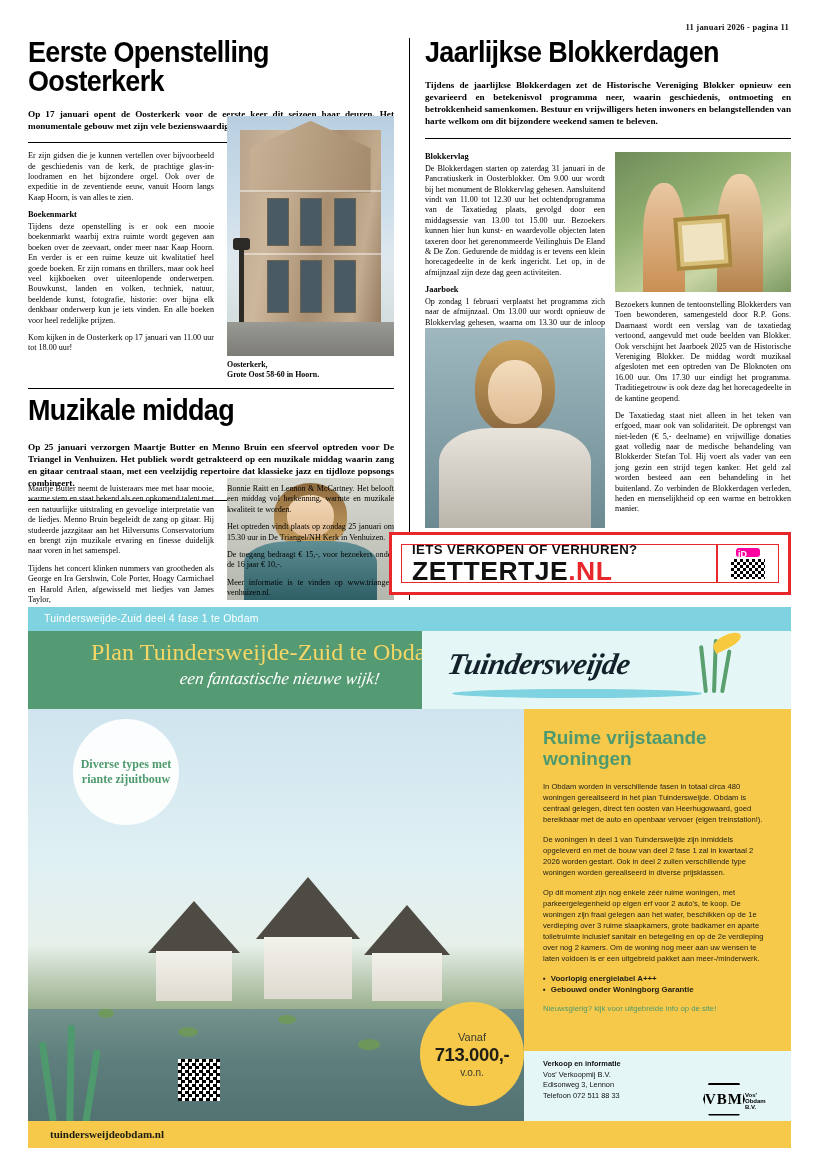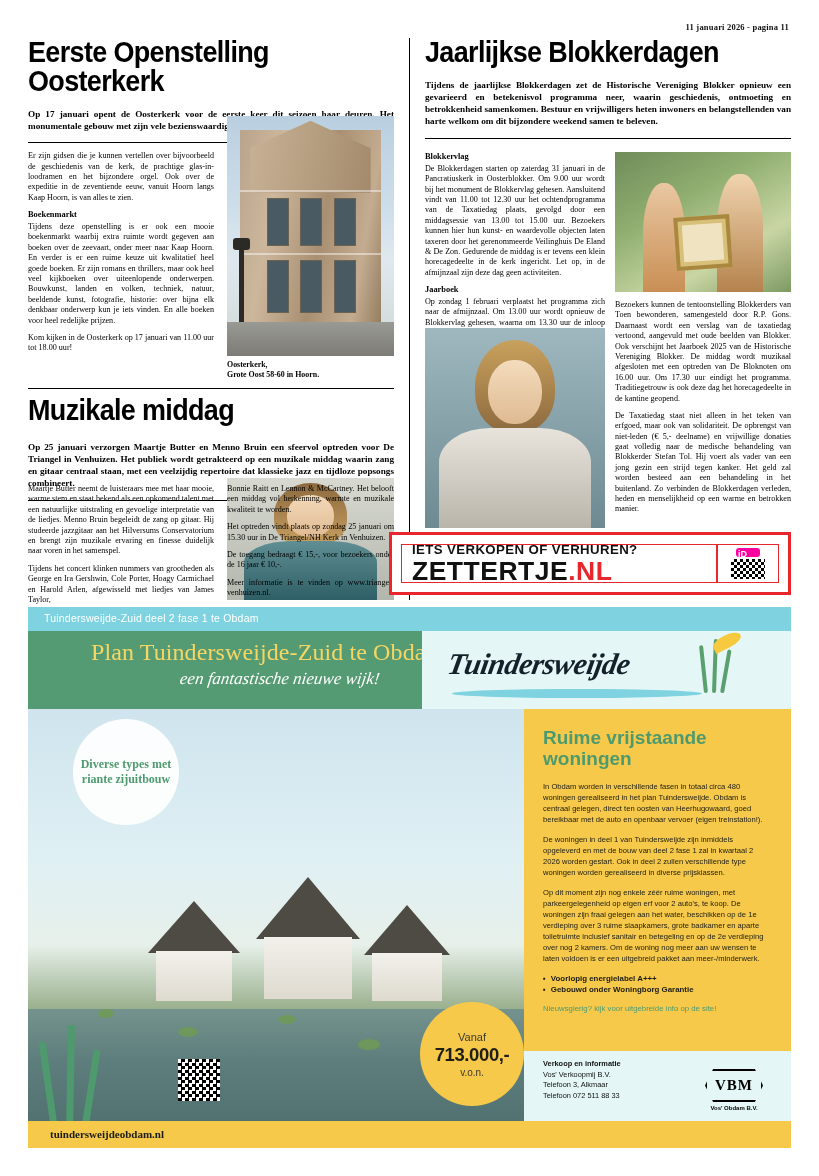--- a/index.html
+++ b/index.html
@@ -145,22 +145,22 @@
   .ad-bullets{margin:1px 0 8px 0;padding:0;list-style:none;}
   .ad-bullets li{font-family:"Liberation Sans",sans-serif;font-weight:bold;font-size:7.9px;
      line-height:1.5;color:#1c1c14;}
   .ad-bullets li::before{content:"\25AA";margin-right:5px;}
   .ad-cta{font-family:"Liberation Sans",sans-serif;font-size:7.8px;color:#4e9a6e;font-weight:normal;}
 
   .ad-sellerbox{position:absolute;left:496px;top:444px;width:267px;height:70px;background:#e4f7f6;
      padding:8px 19px;}
   .seller-text{font-family:"Liberation Sans",sans-serif;font-size:7.4px;line-height:1.42;color:#111;}
   .seller-text b{font-weight:bold;}
-  .vbm{position:absolute;right:26px;top:12px;width:62px;height:48px;
-     display:flex;flex-direction:column;align-items:center;justify-content:flex-end;}
+  .vbm{position:absolute;right:26px;top:24px;width:62px;height:48px;
+     display:flex;flex-direction:row;align-items:center;}
   .vbm-hex{width:58px;height:33px;border:2.5px solid #000;
      clip-path:polygon(14% 0,86% 0,100% 50%,86% 100%,14% 100%,0 50%);
      display:flex;align-items:center;justify-content:center;
      font-family:"Liberation Serif",serif;font-weight:bold;font-size:15px;letter-spacing:1px;}
   .vbm-cap{font-family:"Liberation Sans",sans-serif;font-weight:bold;font-size:6px;margin-top:3px;}
 
   .ad-bottomyellow{position:absolute;left:496px;top:514px;width:267px;height:27px;background:#f6c94b;}
   .ad-qr{position:absolute;left:150px;top:452px;width:42px;height:42px;
      background:repeating-conic-gradient(#000 0 25%, #fff 0 50%) 0 0/7px 7px;}
   .ad-urlbar{position:absolute;left:0;top:514px;width:496px;height:27px;background:#f6c94b;}
@@ -289,21 +289,21 @@
       <div class="zt-right">
         <div class="ideal"></div>
         <div class="qr"></div>
       </div>
     </div>
   </div>
 
   <div id="advert">
 
     <div class="ad-topbar">
-      <span>Tuindersweijde-Zuid deel 2 fase 1 te Obdam</span>
+      <span>Tuindersweijde-Zuid deel 4 fase 1 te Obdam</span>
     </div>
 
     <div class="ad-greenband"></div>
     <div class="ad-headline">Plan Tuindersweijde-Zuid te Obdam</div>
     <div class="ad-script">een fantastische nieuwe wijk!</div>
 
     <div class="logo-panel">
       <div class="logo-script">Tuindersweijde</div>
       <div class="logo-swoosh"></div>
       <div class="logo-reed">
@@ -353,21 +353,21 @@
       <ul class="ad-bullets">
         <li>Voorlopig energielabel A+++</li>
         <li>Gebouwd onder Woningborg Garantie</li>
       </ul>
       <div class="ad-cta">Nieuwsgierig? kijk voor uitgebreide info op de site!</div>
     </div>
 
     <div class="ad-sellerbox">
       <div class="seller-text"><b>Verkoop en informatie</b></div>
       <div class="seller-text">Vos' Verkoopmij B.V.</div>
-      <div class="seller-text">Telefoon 3, Alkmaar</div>
+      <div class="seller-text">Edisonweg 3, Lennon</div>
       <div class="seller-text">Telefoon 072 511 88 33</div>
       <div class="vbm">
         <div class="vbm-hex">VBM</div>
         <div class="vbm-cap">Vos' Obdam B.V.</div>
       </div>
     </div>
 
     <div class="ad-bottomyellow"></div>
 
     <div class="ad-urlbar">

